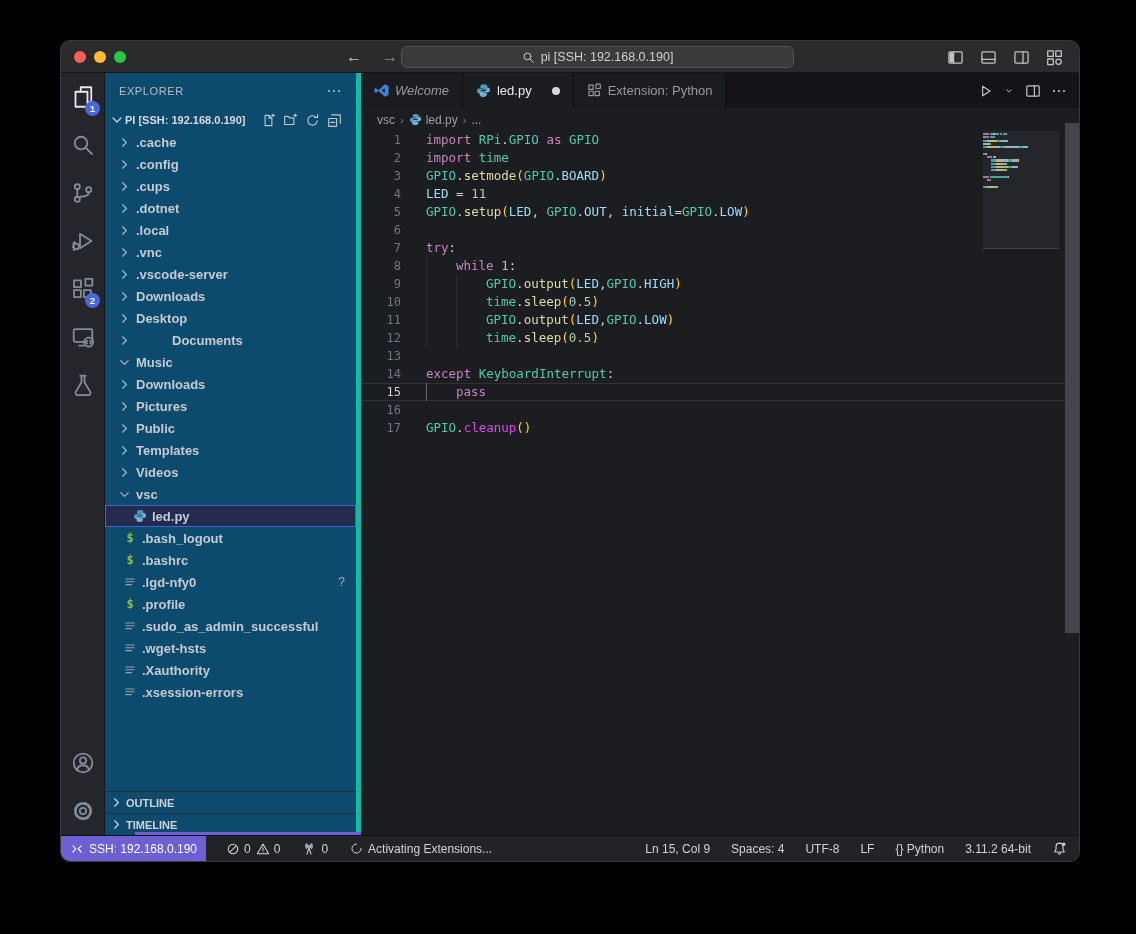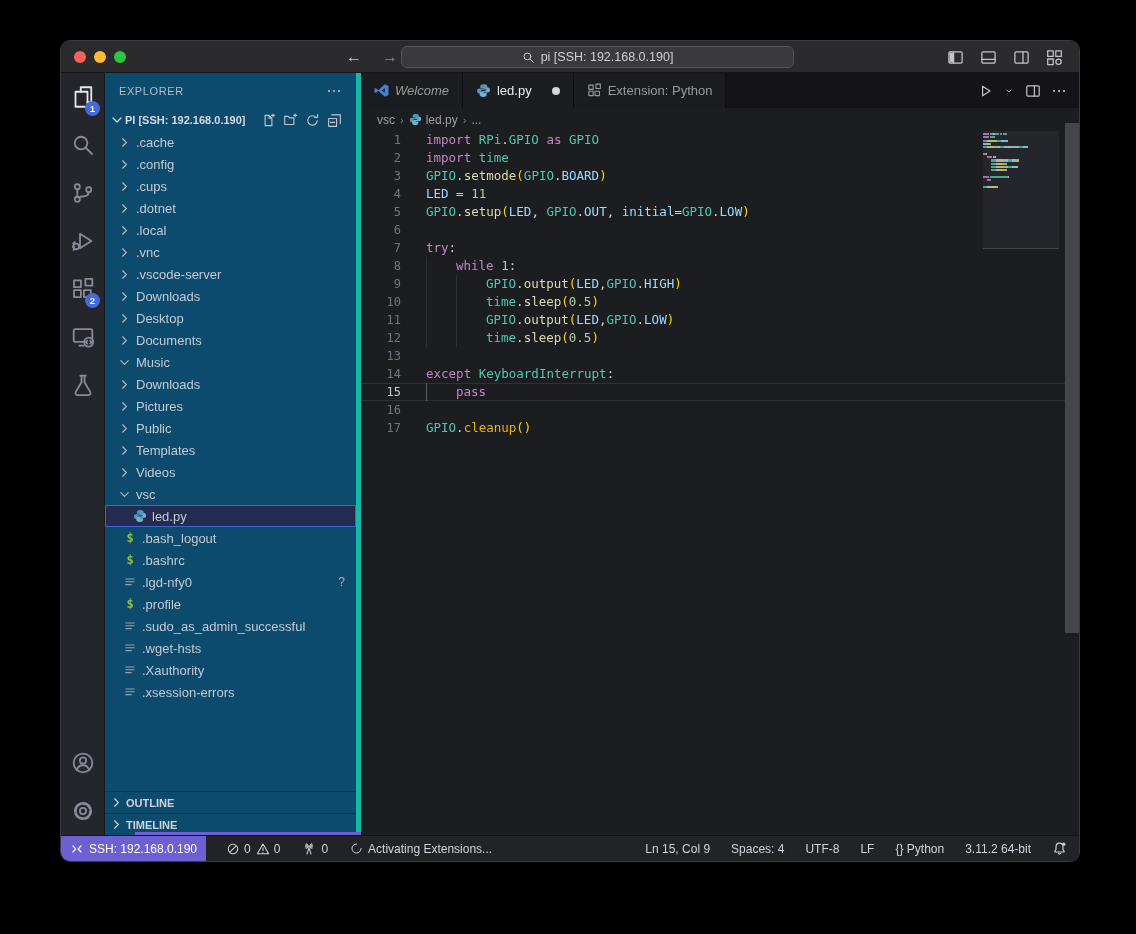--- a/index.html
+++ b/index.html
@@ -43,21 +43,21 @@
   .sec-head{height:22px;flex:none;display:flex;align-items:center;padding:0 4px 0 4px;color:#d7dade;
             font-size:11px;font-weight:bold;}
   .sec-head .lbl{flex:1;white-space:nowrap;}
   .sec-actions{display:flex;gap:3px;padding-right:8px;color:#c2c6cd;}
   .sec-actions .icn{width:19px;height:19px;display:flex;align-items:center;justify-content:center;}
   .tree{flex:1;overflow:hidden;}
   .trow{height:22px;display:flex;align-items:center;color:#c6cad1;font-size:13px;white-space:nowrap;
         border:1px solid transparent;}
   .trow .chev{width:16px;flex:none;display:flex;align-items:center;justify-content:center;color:#b4b8bf;}
   .trow .ficon{width:16px;flex:none;display:flex;align-items:center;justify-content:center;}
-  .trow .flabel{padding-left:4px;}
+  .trow .flabel{padding-left:4px;font-weight:bold;}
   .trow .gitq{margin-left:auto;margin-right:10px;color:#aab0b8;font-size:12px;}
   .trow.selected{background:var(--selbg);border:1px solid var(--selbd);}
   .shelldollar{color:#8dc149;font-weight:bold;font-size:12px;font-family:"DejaVu Sans Mono",monospace;}
   .panehead{height:22px;flex:none;display:flex;align-items:center;border-top:1px solid #2c2d32;
             color:#cfd3d9;font-size:11px;font-weight:bold;padding:0 4px;gap:2px;}
   .sb-progress{position:absolute;left:30px;bottom:0px;width:226px;height:3px;background:var(--remote);z-index:4;}
 
   
   .editorcol{flex:1;display:flex;flex-direction:column;position:relative;min-width:0;background:#1c1d21;}
   .tabbar{height:35px;flex:none;background:#141418;display:flex;align-items:stretch;}
@@ -352,21 +352,21 @@
               <span class="flabel">Downloads</span>
             </div>
             <div class="trow" style="padding-left: 10px;">
               <span class="chev">
                 <svg width="15" height="15" viewBox="0 0 16 16" fill="none" stroke="currentColor" stroke-width="1.2" stroke-linecap="round" stroke-linejoin="round">
                   <path d="M6 4l4 4-4 4"></path>
                 </svg>
               </span>
               <span class="flabel">Desktop</span>
             </div>
-            <div class="trow" style="padding-left: 10px;">
+            <div class="trow" style="padding-left: 10px; gap: 36px;">
               <span class="chev">
                 <svg width="15" height="15" viewBox="0 0 16 16" fill="none" stroke="currentColor" stroke-width="1.2" stroke-linecap="round" stroke-linejoin="round">
                   <path d="M6 4l4 4-4 4"></path>
                 </svg>
               </span>
               <span class="flabel">Documents</span>
             </div>
             <div class="trow" style="padding-left: 10px;">
               <span class="chev">
                 <svg width="15" height="15" viewBox="0 0 16 16" fill="none" stroke="currentColor" stroke-width="1.2" stroke-linecap="round" stroke-linejoin="round">
@@ -658,21 +658,21 @@
               <span class="ln">15</span>
               <span class="code" style="padding-left:55px"><span class="token" style="color:#c586c0">pass</span></span>
               <span class="guide activeg" style="left: 65px;"></span>
             </div>
             <div class="line">
               <span class="ln">16</span>
               <span class="code" style="padding-left:25px"></span>
             </div>
             <div class="line">
               <span class="ln">17</span>
-              <span class="code" style="padding-left:25px"><span class="token" style="color:#4ec9b0">GPIO</span><span class="token" style="color:#d4d4d4">.</span><span class="token" style="color:#eab308">cleanup</span><span class="token" style="color:#ffd700">(</span><span class="token" style="color:#ffd700">)</span></span>
+              <span class="code" style="padding-left:25px"><span class="token" style="color:#4ec9b0">GPIO</span><span class="token" style="color:#d4d4d4">.</span><span class="token" style="color:#d946ef">cleanup</span><span class="token" style="color:#ffd700">(</span><span class="token" style="color:#ffd700">)</span></span>
             </div>
             <div class="minimap" id="minimap">
           <div class="mm-slider"></div>
         <div class="mm-line" style="top: 2px; left: 0px;">
                 <span class="mm-tok" style="width: 6.3px; background: rgb(197, 134, 192); opacity: 0.8;"></span>
                 <span class="mm-tok" style="width: 1.05px; background: transparent; opacity: 0.8;"></span>
                 <span class="mm-tok" style="width: 3.15px; background: rgb(78, 201, 176); opacity: 0.8;"></span>
                 <span class="mm-tok" style="width: 1.05px; background: rgb(212, 212, 212); opacity: 0.8;"></span>
                 <span class="mm-tok" style="width: 4.2px; background: rgb(78, 201, 176); opacity: 0.8;"></span>
                 <span class="mm-tok" style="width: 1.05px; background: transparent; opacity: 0.8;"></span>

